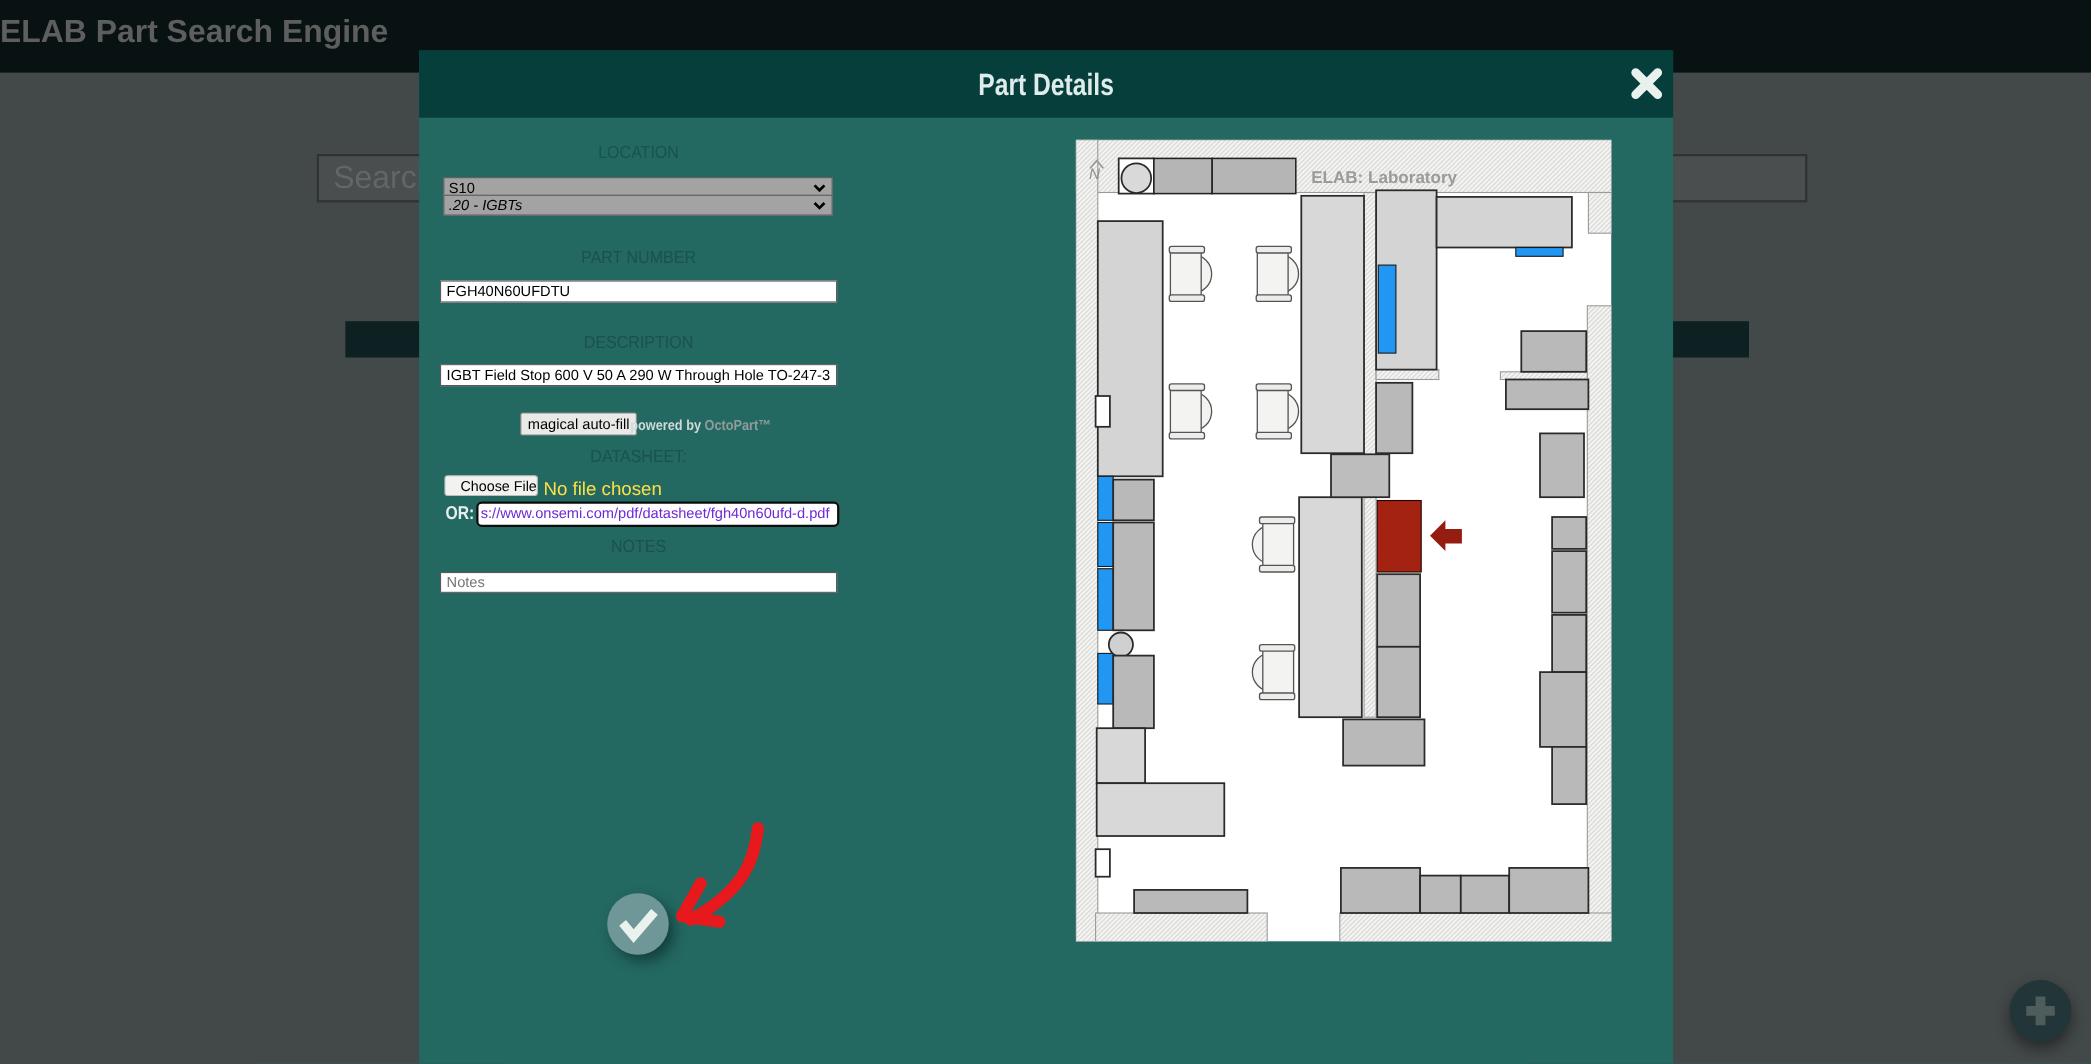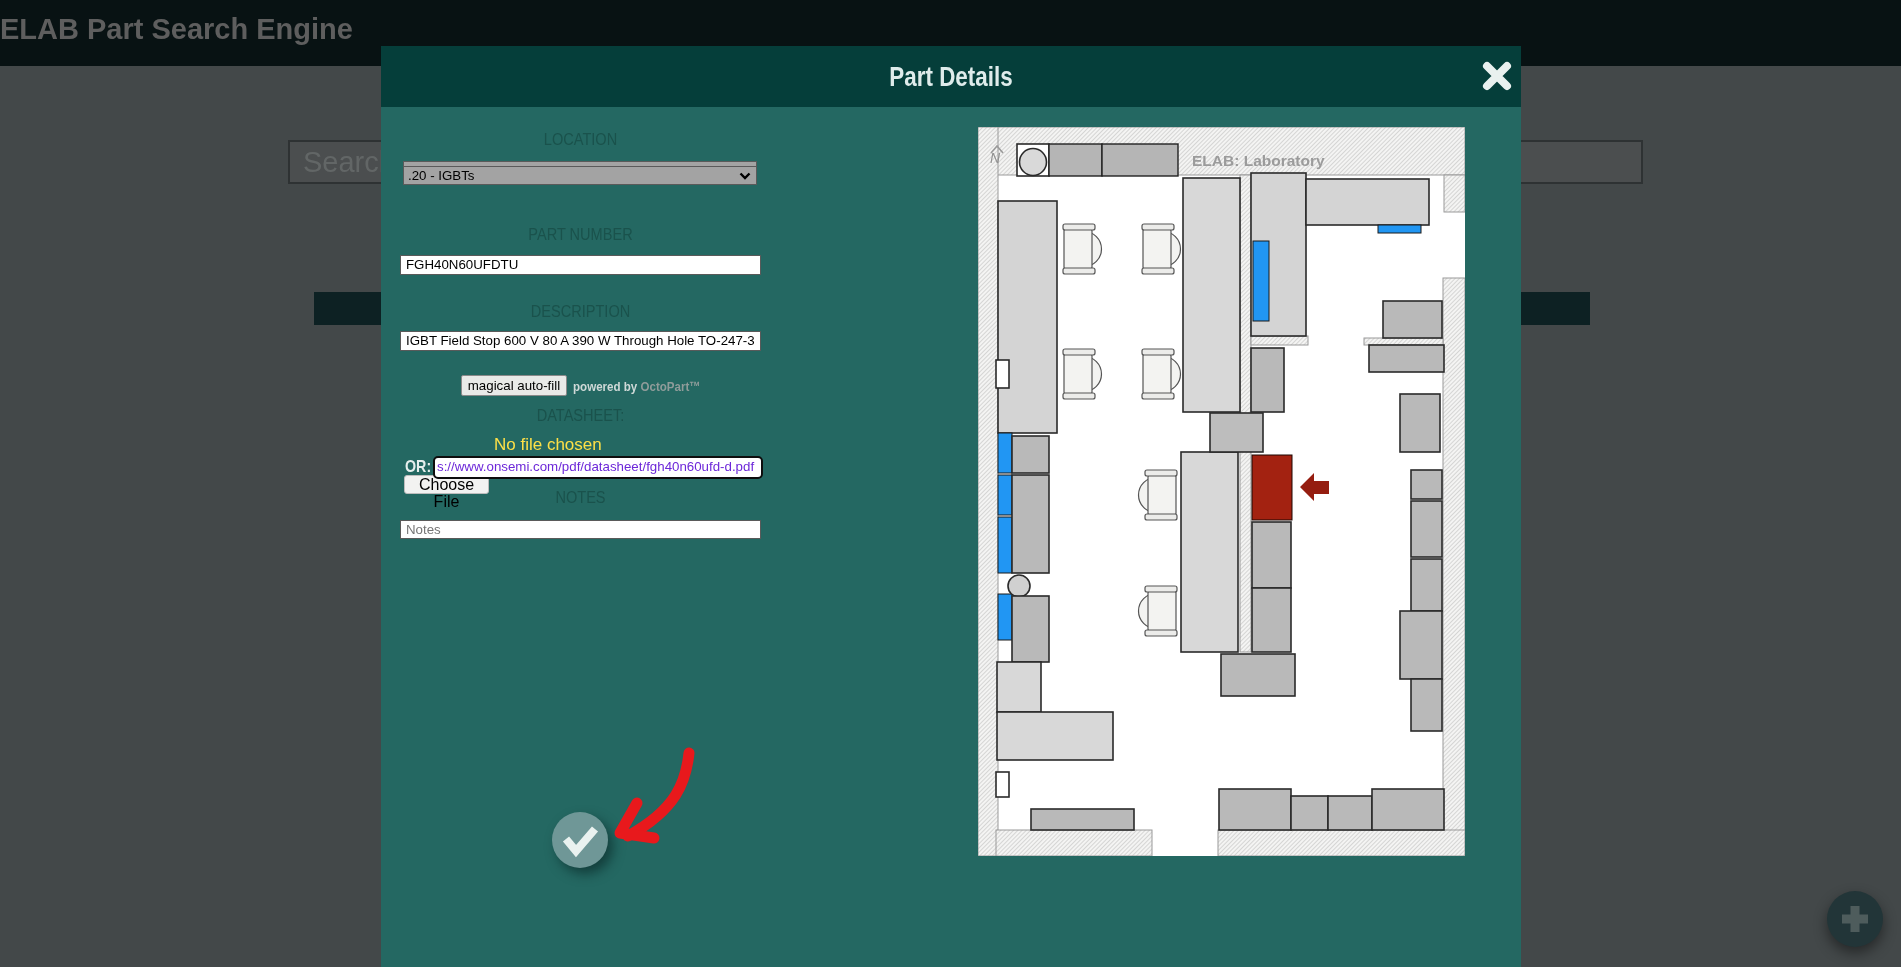--- a/index.html
+++ b/index.html
@@ -39,37 +39,37 @@
   <svg class="abs" style="left:1101px; top:15px;" width="30" height="30" viewBox="0 0 30 30">
     <path d="M5 5 L25 25 M25 5 L5 25" stroke="#e9f1ef" stroke-width="8" stroke-linecap="round"></path>
   </svg>
 
   <div class="abs lbl" style="top:85px;">LOCATION</div>
   <div class="abs sel" style="top:115px;">S10
     <svg class="chev" width="12" height="10" viewBox="0 0 12 10">
         <path d="M1.5 2.5 L6 7 L10.5 2.5" fill="none" stroke="#000" stroke-width="2.4"></path>
       </svg>
   </div>
-  <div class="abs sel" style="top:120px;">.20 - IGBTs
+  <div class="abs sel" style="top:131px;font-style:italic;">.20 - IGBTs
     <svg class="chev" width="12" height="10" viewBox="0 0 12 10">
         <path d="M1.5 2.5 L6 7 L10.5 2.5" fill="none" stroke="#000" stroke-width="2.4"></path>
       </svg>
   </div>
 
   <div class="abs lbl" style="top:180px;">PART NUMBER</div>
   <div class="abs inp" style="top:209px;">FGH40N60UFDTU</div>
 
   <div class="abs lbl" style="top:257px;">DESCRIPTION</div>
-  <div class="abs inp" style="top:285px;">IGBT Field Stop 600 V 80 A 390 W Through Hole TO-247-3</div>
-
-  <div class="abs" style="left:80px; top:329px; width:106px; height:21px; background:#e9eae8; border:1px solid #8a8a8a; border-radius:2px; text-align:center; font-size:13.3px; line-height:19px; color:#000;">magical auto-fill</div>
+  <div class="abs inp" style="top:285px;">IGBT Field Stop 600 V 50 A 290 W Through Hole TO-247-3</div>
+
+  <div class="abs" style="left:92px; top:329px; width:106px; height:21px; background:#e9eae8; border:1px solid #8a8a8a; border-radius:2px; text-align:center; font-size:13.3px; line-height:19px; color:#000;">magical auto-fill</div>
   <div class="abs" style="left:192px; top:333px; font-size:13.3px; font-weight:bold; color:#cfd9d7; transform:scaleX(0.87); transform-origin:left top; white-space:nowrap;">powered by <span style="color:#8f9c9a;">OctoPart™</span></div>
 
   <div class="abs lbl" style="top:361px;">DATASHEET:</div>
-  <div class="abs" style="left:23px; top:385.5px; width:85px; height:19px; background:#f2f2f1; border:1px solid #bdbdbd; border-radius:3px; text-align:center; font-size:16px; line-height:17px; color:#000;margin-top:43px;">Choose File</div>
+  <div class="abs" style="left:23px; top:385.5px; width:85px; height:19px; background:#f2f2f1; border:1px solid #bdbdbd; border-radius:3px; text-align:right; font-size:13px; line-height:17px; color:#000;">Choose File</div>
   <div class="abs" style="left:113px; top:389px; font-size:17px; color:#fde047;">No file chosen</div>
 
   <div class="abs" style="left:24px; top:411px; font-size:17px; font-weight:bold; color:#e6efed; transform:scaleX(0.84); transform-origin:left top;">OR:</div>
   <div class="abs" style="left:52px; top:410px; width:330px; height:23px; background:#fff; border:2.5px solid #0d0d0d; border-radius:5px; font-size:13.3px; line-height:18px; color:#6d28d9; white-space:nowrap; overflow:hidden; padding-left:2px;">s://www.onsemi.com/pdf/datasheet/fgh40n60ufd-d.pdf</div>
 
   <div class="abs lbl" style="top:443px;">NOTES</div>
   <div class="abs inp" style="top:474px; height:18.5px; color:#757575;">Notes</div>
 
   <div class="abs" style="left:171px; top:766px; width:56px; height:56px; border-radius:50%; background:#6f9797; box-shadow:5px 6px 12px rgba(5,30,30,0.55);">
     <svg width="56" height="56" viewBox="0 0 56 56">

